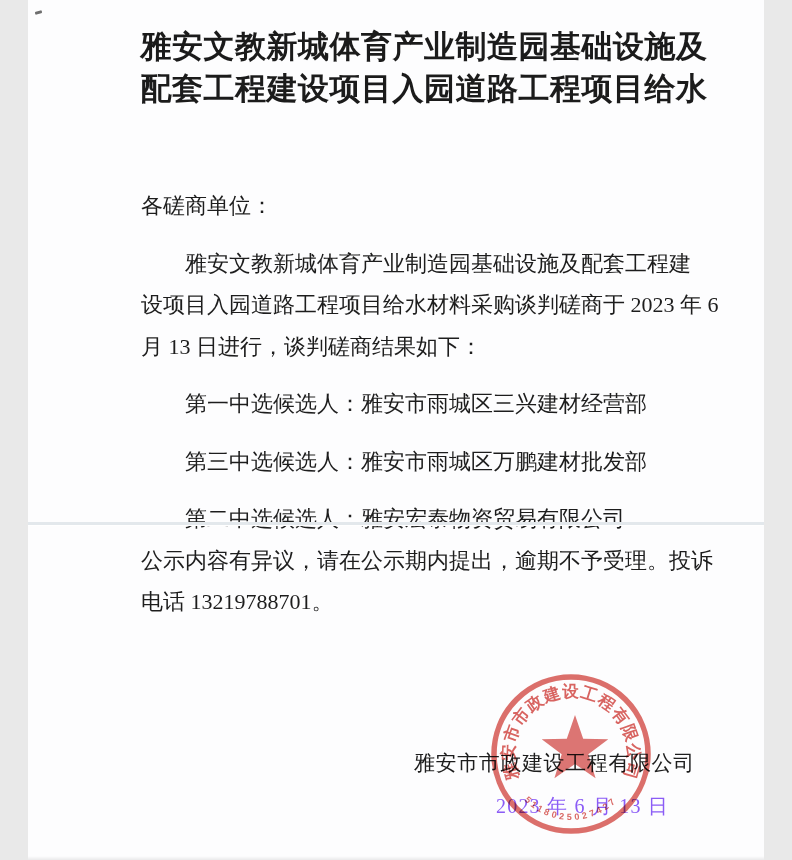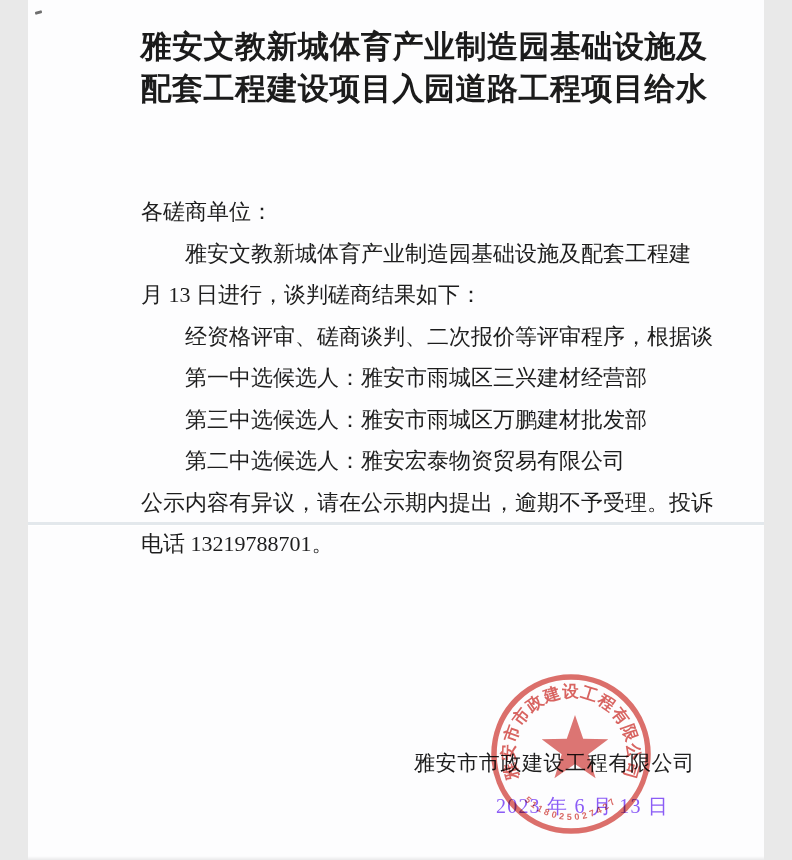--- a/index.html
+++ b/index.html
@@ -33,27 +33,27 @@
     text-align:center;
     font-family:"Liberation Sans", sans-serif;
     font-weight:bold;
     font-size:31px;
     line-height:42px;
     color:#1b1b1b;
     letter-spacing:0.5px;
   }
   
   .doc-body{
-    position:absolute;left:113px;top:191px;width:578px;
+    position:absolute;left:113px;top:185px;width:578px;
     font-size:22px;
     line-height:41.5px;
     color:#1d1d1d;
   }
   .bline{white-space:pre;}
-  .bline.indent{text-indent:44px;}
+  .bline.indent{text-indent:44px;margin-top:16px;}
   
   .sig-company{
     position:absolute;left:386px;top:749px;
     font-size:21px;letter-spacing:0.6px;color:#1d1d1d;white-space:pre;
   }
   .sig-date{
     position:absolute;left:468px;top:793px;
     font-size:20px;letter-spacing:1.2px;color:#8b5cf6;white-space:pre;
   }
   
@@ -82,22 +82,22 @@
   <div class="scan-speck"></div>
 
   <div class="doc-title">
     <div>雅安文教新城体育产业制造园基础设施及</div>
     <div>配套工程建设项目入园道路工程项目给水</div>
   </div>
 
   <div class="doc-body">
     <div class="bline">各磋商单位：</div>
     <div class="bline indent">雅安文教新城体育产业制造园基础设施及配套工程建</div>
+    <div class="bline">设项目入园道路工程项目给水材料采购谈判磋商于 2023 年 6</div>
     <div class="bline">月 13 日进行，谈判磋商结果如下：</div>
-    <div class="bline indent">经资格评审、磋商谈判、二次报价等评审程序，根据谈</div>
     <div class="bline indent">第一中选候选人：雅安市雨城区三兴建材经营部</div>
     <div class="bline indent">第三中选候选人：雅安市雨城区万鹏建材批发部</div>
     <div class="bline indent">第二中选候选人：雅安宏泰物资贸易有限公司</div>
     <div class="bline">公示内容有异议，请在公示期内提出，逾期不予受理。投诉</div>
     <div class="bline">电话 13219788701。</div>
   </div>
 
   <div class="scan-line"></div>
 
   <div class="sig-company">雅安市市政建设工程有限公司</div>

